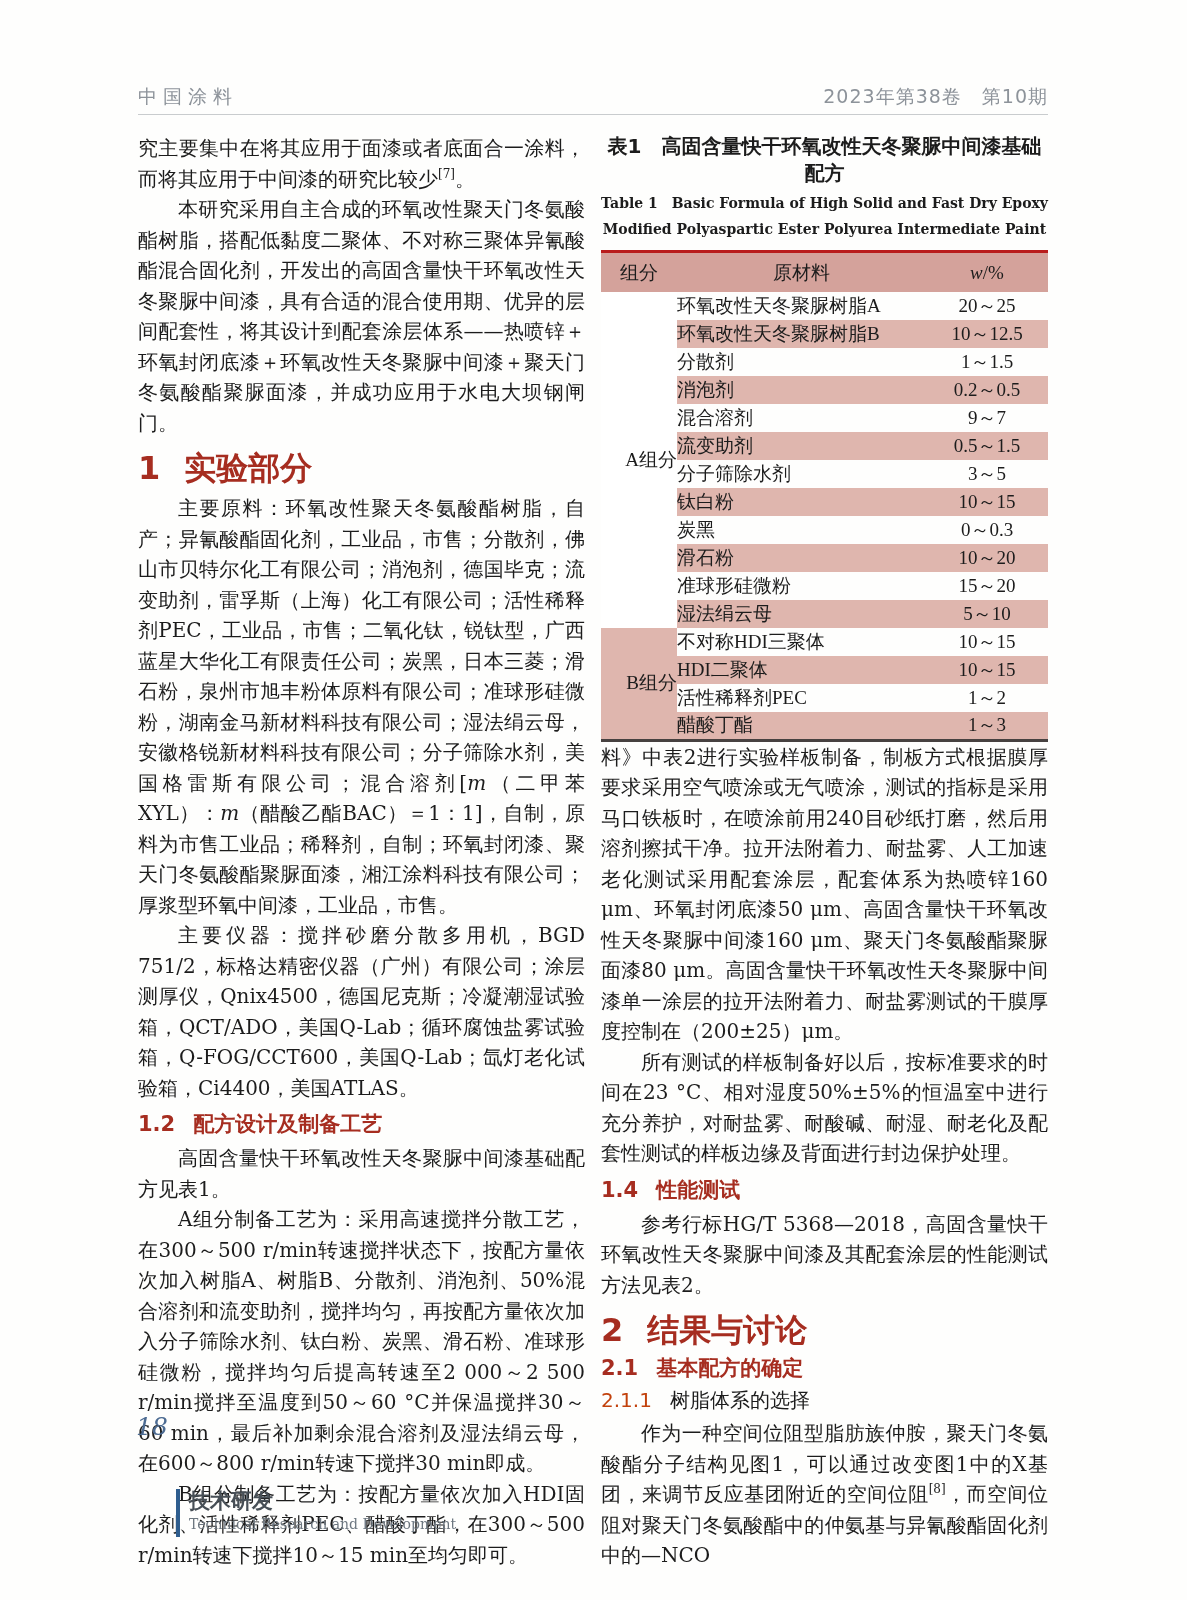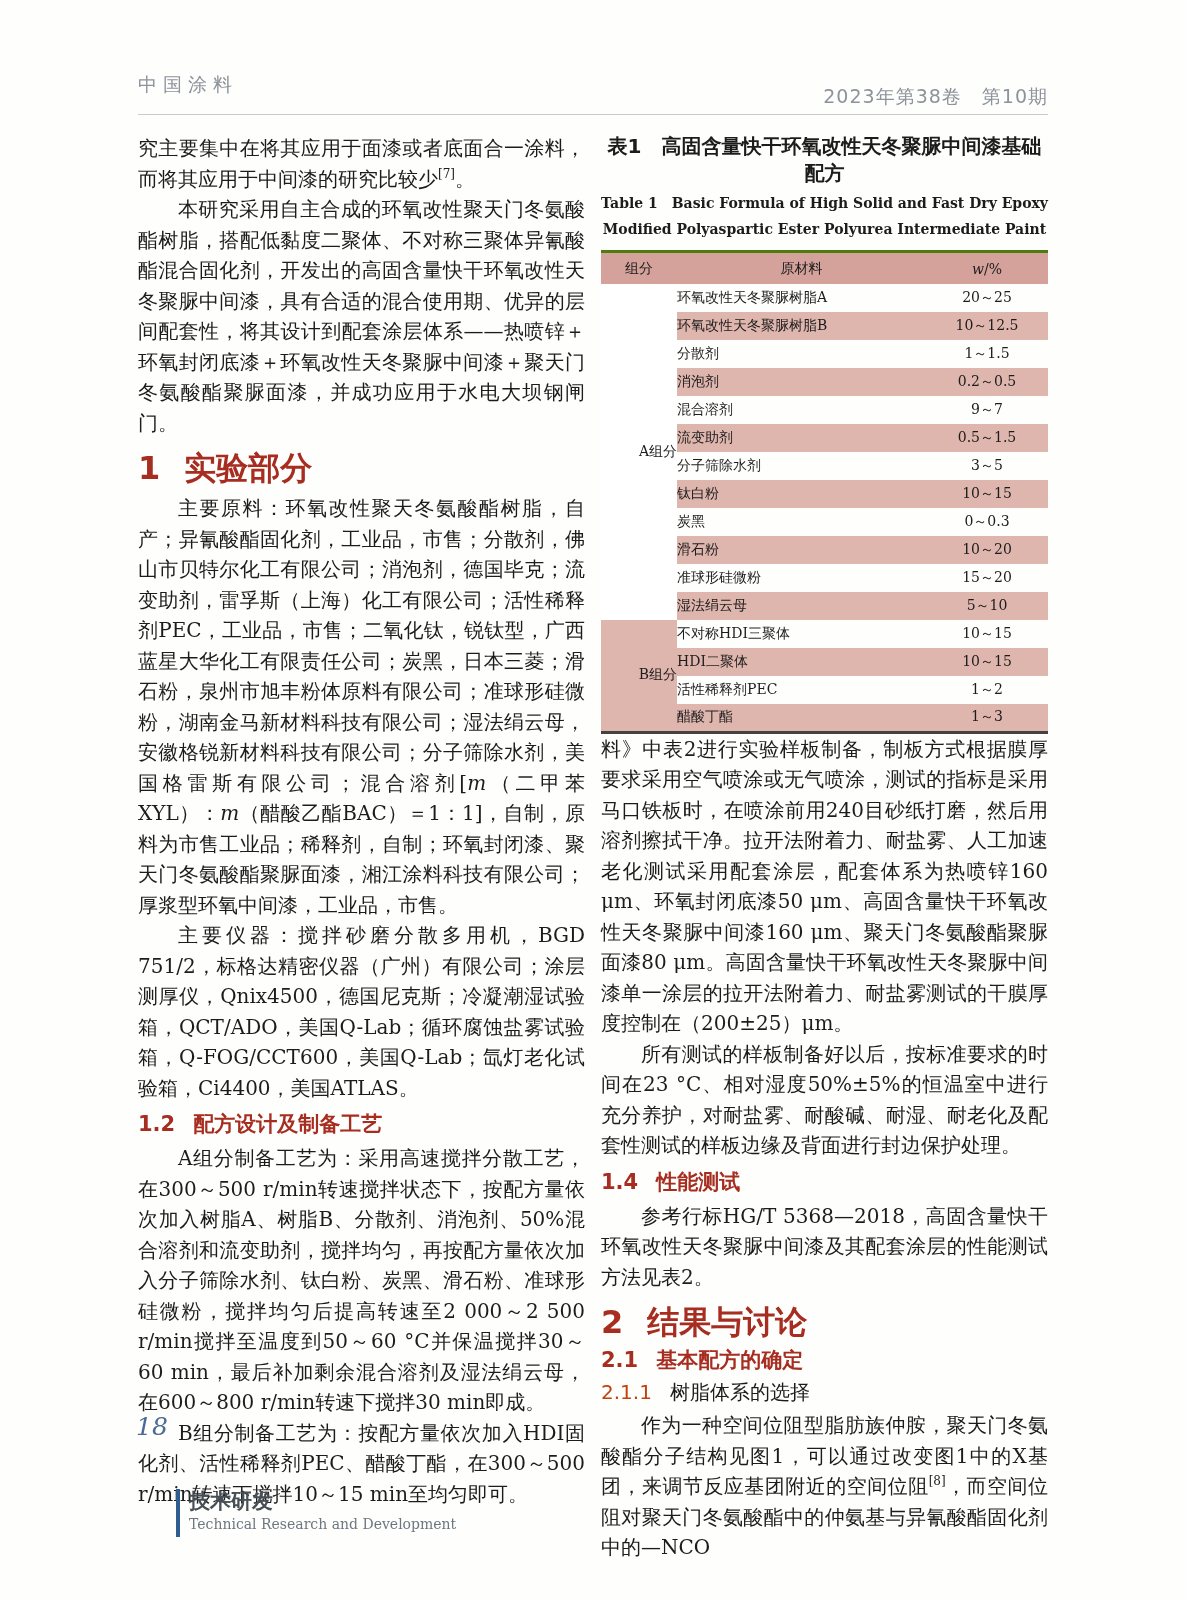--- a/index.html
+++ b/index.html
@@ -8,21 +8,21 @@
     position:relative;
     width:1187px;height:1600px;
     background:#fefefd;
     margin:0 auto;
     font-family:"DejaVu Serif","Liberation Serif",serif;
     color:#1c1c1c;
     overflow:hidden;
   }
   
   .running-head-left{
-    position:absolute;left:138px;top:72px;
+    position:absolute;left:138px;top:84px;
     font-size:19px;color:#8d939a;letter-spacing:6px;
     font-family:"DejaVu Sans","Liberation Sans",sans-serif;
   }
   .running-head-right{
     position:absolute;right:139px;top:84px;
     font-size:19px;color:#8d939a;letter-spacing:1px;
     font-family:"DejaVu Sans","Liberation Sans",sans-serif;
   }
   .head-rule{
     position:absolute;left:138px;top:114px;width:910px;height:1px;
@@ -65,23 +65,24 @@
     text-align:center;
     font-family:"DejaVu Sans","Liberation Sans",sans-serif;
     font-weight:bold;font-size:20px;line-height:27px;margin:0 0 3px 0;
   }
   .tbl-title-en{
     text-align:center;font-weight:bold;font-size:14px;line-height:26px;
     margin:0 0 8px 0;
   }
   table.formula{
     width:100%;border-collapse:collapse;
-    font-size:14px;
-    border-top:3px solid #4d7c0f;
+    font-size:19px;
+    border-top:3px solid #b91c1c;
     border-bottom:3px solid #474140;
+    font-family:Liberation Serif, serif;
   }
   table.formula th{
     background:#d4a29b;font-weight:normal;
     padding:7px 0 6px 0;text-align:center;
   }
   table.formula td{padding:0;}
   table.formula tbody tr{height:28px;}
   tr.alt td{background:#dfb6ae;}
   td.grp{width:76px;text-align:right;background:#fff;}
   td.grp.bgrp{background:#dfb6ae;}
@@ -124,20 +125,21 @@
 
     <div class="h1"><span class="num">1</span><span>实验部分</span></div>
 
 
     <p class="body indent"><span>主要原料：环氧改性聚天冬氨酸酯树脂，自产；异氰酸酯固化剂，工业品，市售；分散剂，佛山市贝特尔化工有限公司；消泡剂，德国毕克；流变助剂，雷孚斯（上海）化工有限公司；活性稀释剂PEC，工业品，市售；二氧化钛，锐钛型，广西蓝星大华化工有限责任公司；炭黑，日本三菱；滑石粉，泉州市旭丰粉体原料有限公司；准球形硅微粉，湖南金马新材料科技有限公司；湿法绢云母，安徽格锐新材料科技有限公司；分子筛除水剂，美国格雷斯有限公司；混合溶剂[</span><span class="it">m</span><span>（二甲苯XYL）：</span><span class="it">m</span><span>（醋酸乙酯BAC）＝1：1]，自制，原料为市售工业品；稀释剂，自制；环氧封闭漆、聚天门冬氨酸酯聚脲面漆，湘江涂料科技有限公司；厚浆型环氧中间漆，工业品，市售。</span></p>
 
     <p class="body indent">主要仪器：搅拌砂磨分散多用机，BGD 751/2，标格达精密仪器（广州）有限公司；涂层测厚仪，Qnix4500，德国尼克斯；冷凝潮湿试验箱，QCT/ADO，美国Q-Lab；循环腐蚀盐雾试验箱，Q-FOG/CCT600，美国Q-Lab；氙灯老化试验箱，Ci4400，美国ATLAS。</p>
 
     <div class="h2"><span class="num">1.2</span><span>配方设计及制备工艺</span></div>
 
+    <p class="body indent">高固含量快干环氧改性天冬聚脲中间漆基础配方见表1。</p>
 
     <p class="body indent">A组分制备工艺为：采用高速搅拌分散工艺，在300～500 r/min转速搅拌状态下，按配方量依次加入树脂A、树脂B、分散剂、消泡剂、50%混合溶剂和流变助剂，搅拌均匀，再按配方量依次加入分子筛除水剂、钛白粉、炭黑、滑石粉、准球形硅微粉，搅拌均匀后提高转速至2 000～2 500 r/min搅拌至温度到50～60 °C并保温搅拌30～60 min，最后补加剩余混合溶剂及湿法绢云母，在600～800 r/min转速下搅拌30 min即成。</p>
 
     <p class="body indent">B组分制备工艺为：按配方量依次加入HDI固化剂、活性稀释剂PEC、醋酸丁酯，在300～500 r/min转速下搅拌10～15 min至均匀即可。</p>
 
   </div>
 
   <div class="col col-right">
 
     <div class="tbl-title-zh">表1　高固含量快干环氧改性天冬聚脲中间漆基础配方</div>

